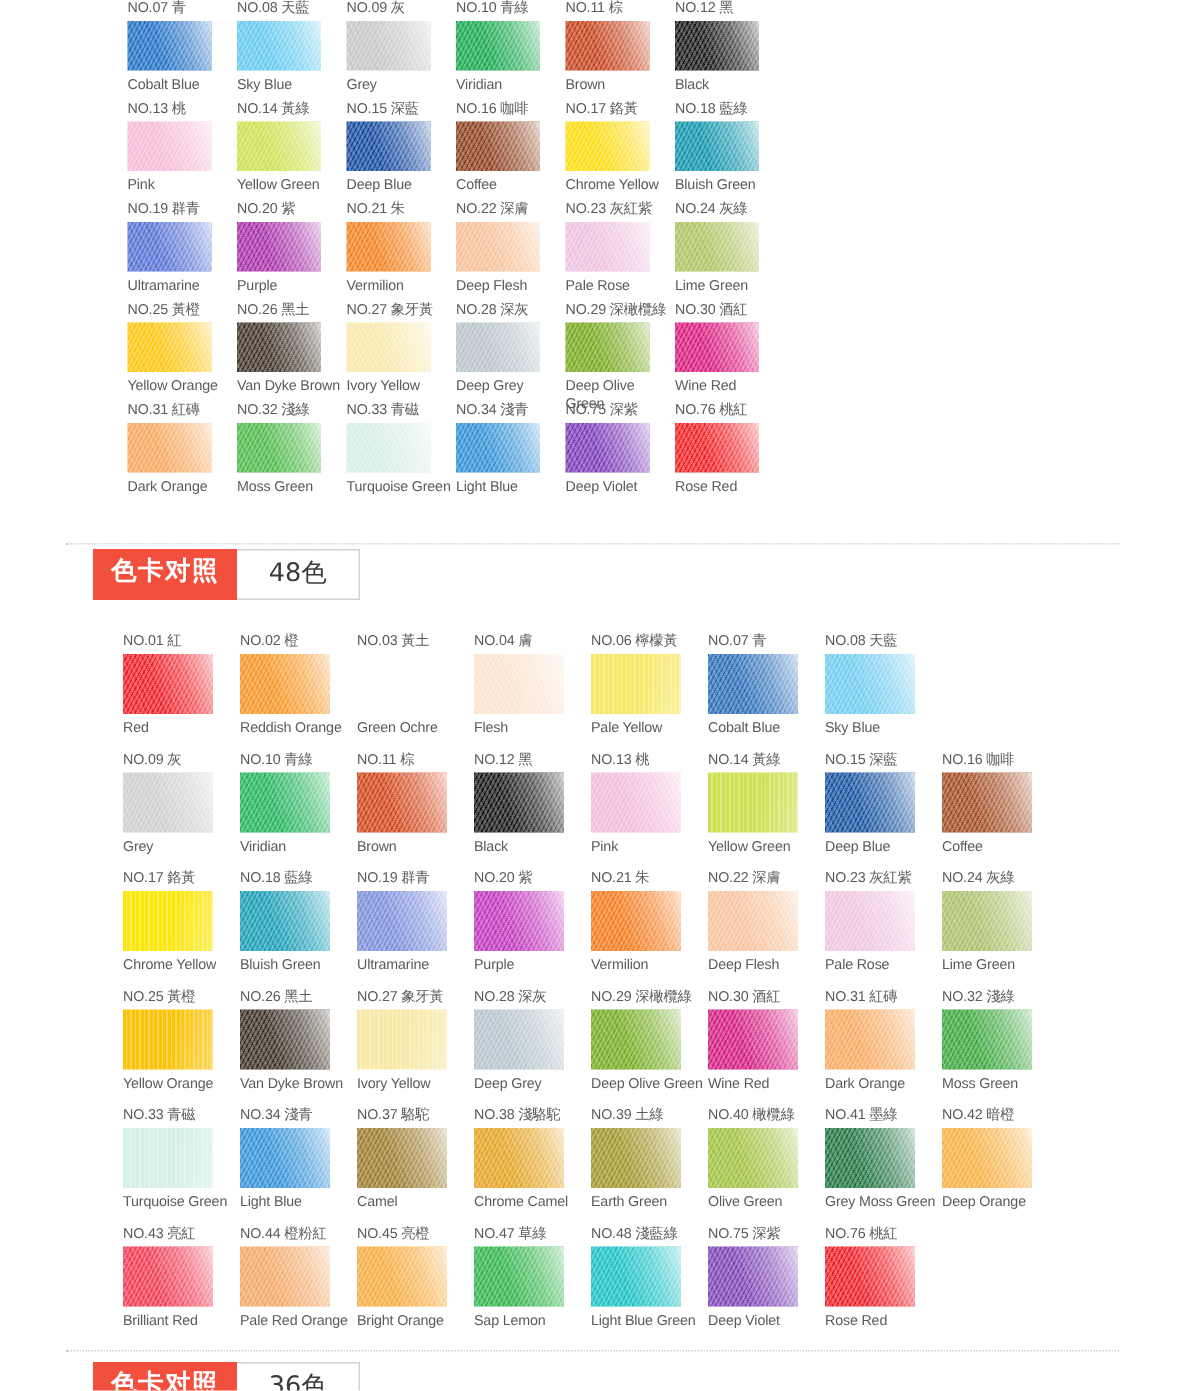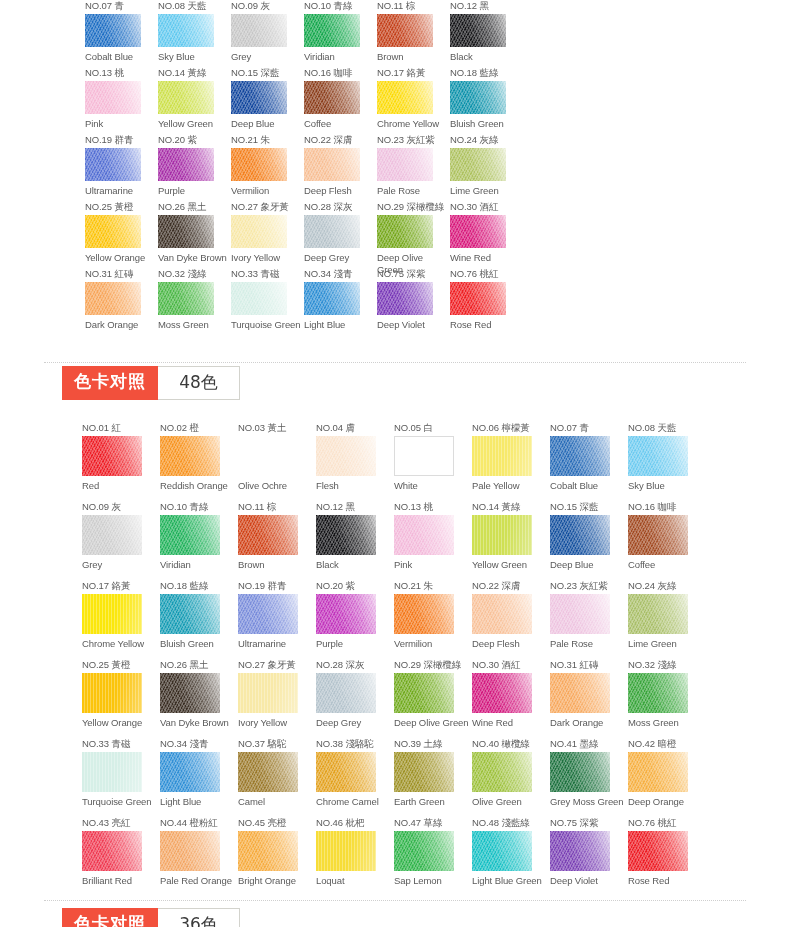--- a/index.html
+++ b/index.html
@@ -293,33 +293,28 @@
           <div class="name">Red</div>
         </div>
         <div class="cell">
           <div class="code">NO.02 橙</div>
           <div class="swatch" style="background:#f79421;background-image:repeating-linear-gradient(118deg,rgba(255,255,255,0) 0px, rgba(255,255,255,0) 1px,rgba(255,255,255,.25) 1px, rgba(255,255,255,.25) 2.5px),repeating-linear-gradient(62deg,rgba(255,255,255,0) 0px, rgba(255,255,255,0) 2px,rgba(255,255,255,.14) 2px, rgba(255,255,255,.14) 3.5px),linear-gradient(72deg,rgba(255,255,255,0) 38%, rgba(255,255,255,.28) 68%,rgba(255,255,255,.62) 92%, rgba(255,255,255,.80) 100%);"></div>
           <div class="name">Reddish Orange</div>
         </div>
         <div class="cell">
           <div class="code">NO.03 黃土</div>
           <div class="swatch" style="background:#f6c залив22;background-image:repeating-linear-gradient(118deg,rgba(255,255,255,0) 0px, rgba(255,255,255,0) 1px,rgba(255,255,255,.25) 1px, rgba(255,255,255,.25) 2.5px),repeating-linear-gradient(62deg,rgba(255,255,255,0) 0px, rgba(255,255,255,0) 2px,rgba(255,255,255,.14) 2px, rgba(255,255,255,.14) 3.5px),linear-gradient(72deg,rgba(255,255,255,0) 38%, rgba(255,255,255,.28) 68%,rgba(255,255,255,.62) 92%, rgba(255,255,255,.80) 100%);"></div>
-          <div class="name">Olive Ochre</div>
+          <div class="name">Green Ochre</div>
         </div>
         <div class="cell">
           <div class="code">NO.04 膚</div>
           <div class="swatch" style="background:#fae3cd;background-image:repeating-linear-gradient(118deg,rgba(255,255,255,0) 0px, rgba(255,255,255,0) 1px,rgba(255,255,255,.25) 1px, rgba(255,255,255,.25) 2.5px),repeating-linear-gradient(62deg,rgba(255,255,255,0) 0px, rgba(255,255,255,0) 2px,rgba(255,255,255,.14) 2px, rgba(255,255,255,.14) 3.5px),linear-gradient(72deg,rgba(255,255,255,0) 38%, rgba(255,255,255,.28) 68%,rgba(255,255,255,.62) 92%, rgba(255,255,255,.80) 100%);"></div>
           <div class="name">Flesh</div>
         </div>
         <div class="cell">
-          <div class="code">NO.05 白</div>
-          <div class="swatch white-sw" style="background:#ffffff;"></div>
-          <div class="name">White</div>
-        </div>
-        <div class="cell">
           <div class="code">NO.06 檸檬黃</div>
           <div class="swatch" style="background:#f7e96a;background-image:repeating-linear-gradient(90deg,rgba(255,255,255,0) 0px, rgba(255,255,255,0) 2px,rgba(255,255,255,.30) 2px, rgba(255,255,255,.30) 3px),linear-gradient(100deg, rgba(255,255,255,0) 55%, rgba(255,255,255,.35) 100%);"></div>
           <div class="name">Pale Yellow</div>
         </div>
         <div class="cell">
           <div class="code">NO.07 青</div>
           <div class="swatch" style="background:#2a6db8;background-image:repeating-linear-gradient(118deg,rgba(255,255,255,0) 0px, rgba(255,255,255,0) 1px,rgba(255,255,255,.25) 1px, rgba(255,255,255,.25) 2.5px),repeating-linear-gradient(62deg,rgba(255,255,255,0) 0px, rgba(255,255,255,0) 2px,rgba(255,255,255,.14) 2px, rgba(255,255,255,.14) 3.5px),linear-gradient(72deg,rgba(255,255,255,0) 38%, rgba(255,255,255,.28) 68%,rgba(255,255,255,.62) 92%, rgba(255,255,255,.80) 100%);"></div>
           <div class="name">Cobalt Blue</div>
         </div>
         <div class="cell">
@@ -504,25 +499,20 @@
         </div>
         <div class="cell">
           <div class="code">NO.44 橙粉紅</div>
           <div class="swatch" style="background:#f3a766;background-image:repeating-linear-gradient(118deg,rgba(255,255,255,0) 0px, rgba(255,255,255,0) 1px,rgba(255,255,255,.25) 1px, rgba(255,255,255,.25) 2.5px),repeating-linear-gradient(62deg,rgba(255,255,255,0) 0px, rgba(255,255,255,0) 2px,rgba(255,255,255,.14) 2px, rgba(255,255,255,.14) 3.5px),linear-gradient(72deg,rgba(255,255,255,0) 38%, rgba(255,255,255,.28) 68%,rgba(255,255,255,.62) 92%, rgba(255,255,255,.80) 100%);"></div>
           <div class="name">Pale Red Orange</div>
         </div>
         <div class="cell">
           <div class="code">NO.45 亮橙</div>
           <div class="swatch" style="background:#f6ab3e;background-image:repeating-linear-gradient(118deg,rgba(255,255,255,0) 0px, rgba(255,255,255,0) 1px,rgba(255,255,255,.25) 1px, rgba(255,255,255,.25) 2.5px),repeating-linear-gradient(62deg,rgba(255,255,255,0) 0px, rgba(255,255,255,0) 2px,rgba(255,255,255,.14) 2px, rgba(255,255,255,.14) 3.5px),linear-gradient(72deg,rgba(255,255,255,0) 38%, rgba(255,255,255,.28) 68%,rgba(255,255,255,.62) 92%, rgba(255,255,255,.80) 100%);"></div>
           <div class="name">Bright Orange</div>
-        </div>
-        <div class="cell">
-          <div class="code">NO.46 枇杷</div>
-          <div class="swatch" style="background:#f7dd38;background-image:repeating-linear-gradient(90deg,rgba(255,255,255,0) 0px, rgba(255,255,255,0) 2px,rgba(255,255,255,.30) 2px, rgba(255,255,255,.30) 3px),linear-gradient(100deg, rgba(255,255,255,0) 55%, rgba(255,255,255,.35) 100%);"></div>
-          <div class="name">Loquat</div>
         </div>
         <div class="cell">
           <div class="code">NO.47 草綠</div>
           <div class="swatch" style="background:#30b44a;background-image:repeating-linear-gradient(118deg,rgba(255,255,255,0) 0px, rgba(255,255,255,0) 1px,rgba(255,255,255,.25) 1px, rgba(255,255,255,.25) 2.5px),repeating-linear-gradient(62deg,rgba(255,255,255,0) 0px, rgba(255,255,255,0) 2px,rgba(255,255,255,.14) 2px, rgba(255,255,255,.14) 3.5px),linear-gradient(72deg,rgba(255,255,255,0) 38%, rgba(255,255,255,.28) 68%,rgba(255,255,255,.62) 92%, rgba(255,255,255,.80) 100%);"></div>
           <div class="name">Sap Lemon</div>
         </div>
         <div class="cell">
           <div class="code">NO.48 淺藍綠</div>
           <div class="swatch" style="background:#17c0c4;background-image:repeating-linear-gradient(118deg,rgba(255,255,255,0) 0px, rgba(255,255,255,0) 1px,rgba(255,255,255,.25) 1px, rgba(255,255,255,.25) 2.5px),repeating-linear-gradient(62deg,rgba(255,255,255,0) 0px, rgba(255,255,255,0) 2px,rgba(255,255,255,.14) 2px, rgba(255,255,255,.14) 3.5px),linear-gradient(72deg,rgba(255,255,255,0) 38%, rgba(255,255,255,.28) 68%,rgba(255,255,255,.62) 92%, rgba(255,255,255,.80) 100%);"></div>
           <div class="name">Light Blue  Green</div>

